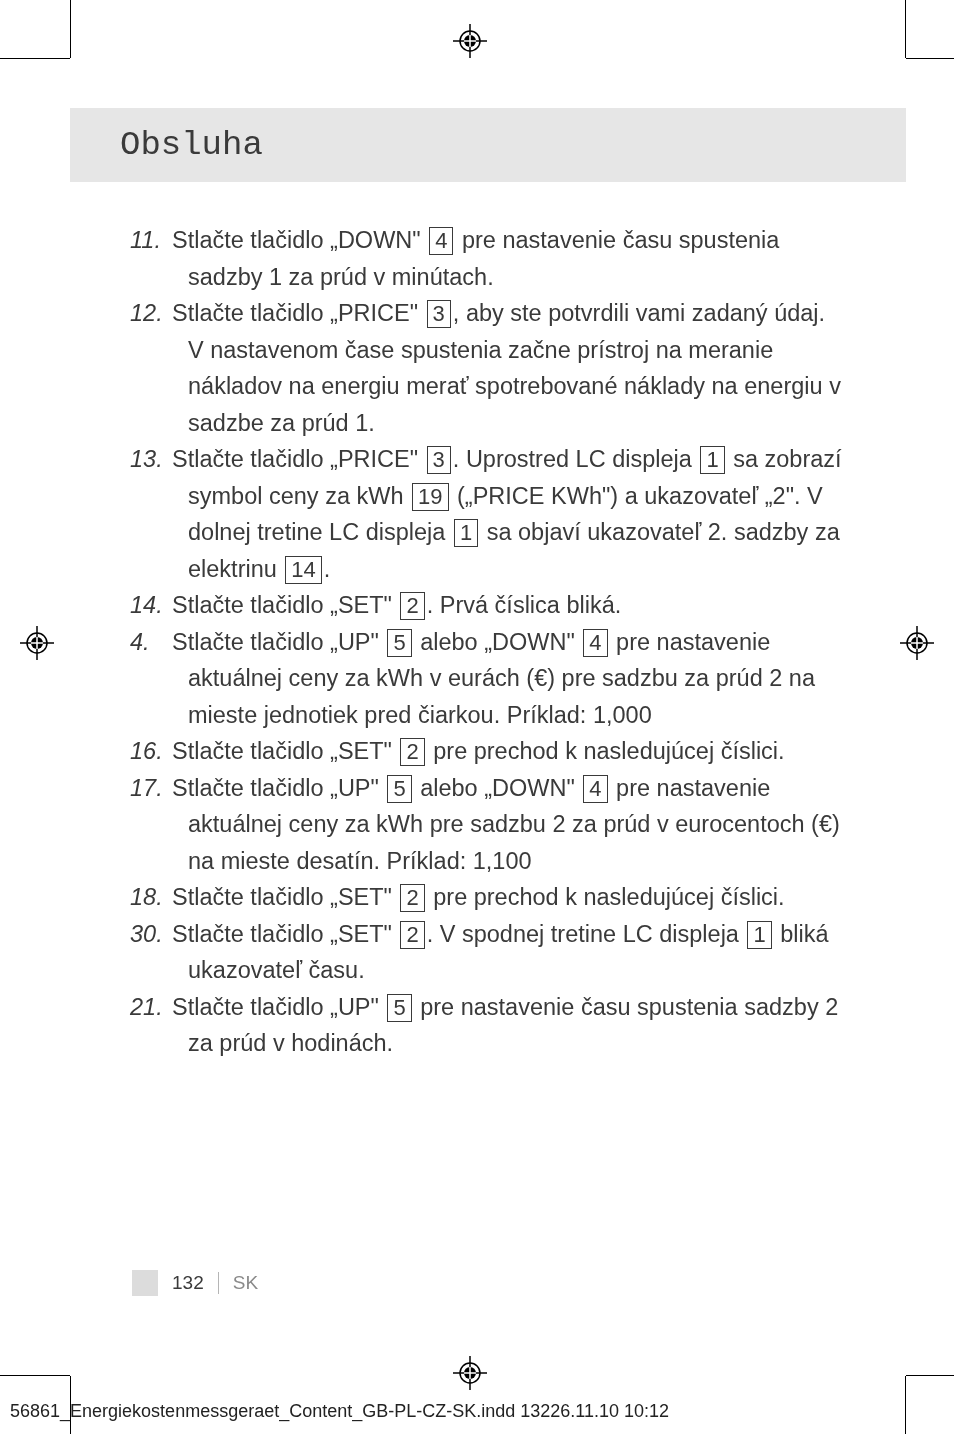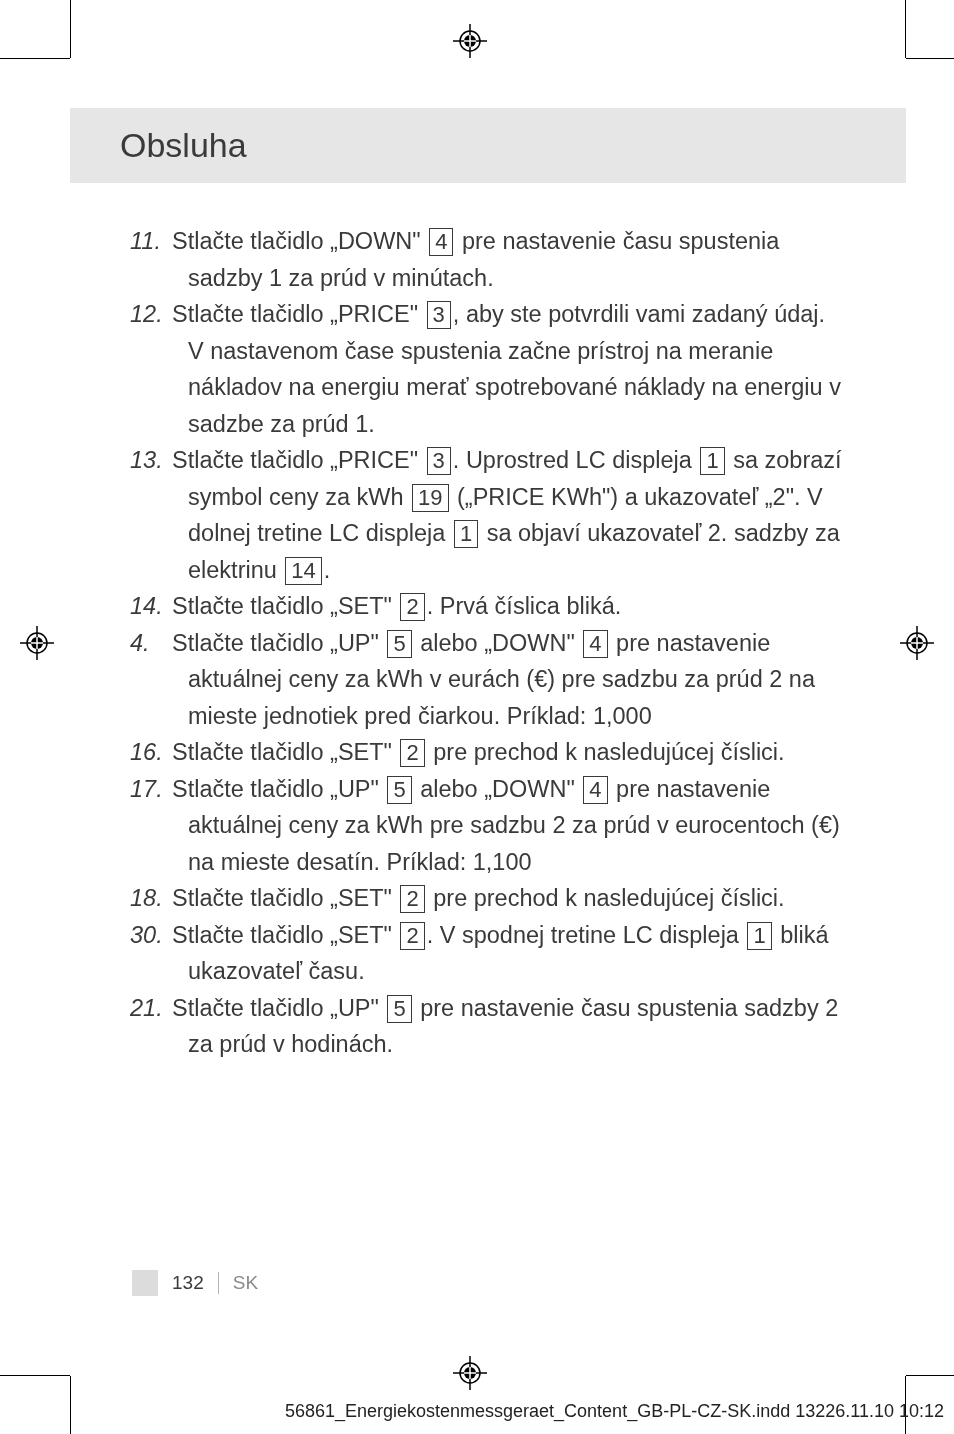--- a/index.html
+++ b/index.html
@@ -30,20 +30,21 @@
   .reg-bottom { bottom: 44px; left: 453px; }
 
   .page {
     position: absolute;
     top: 58px; left: 70px; right: 48px; bottom: 58px;
   }
   .title-bar {
     background: #e6e6e6;
     padding: 18px 0 18px 50px;
     margin-top: 50px;
+    font-family: Liberation Mono, monospace;
   }
   .title-bar h1 {
     font-size: 34px;
     font-weight: 300;
     color: #3a3a3a;
   }
   .content {
     padding: 40px 60px 0 60px;
     font-size: 23.5px;
     line-height: 36.5px;
@@ -78,21 +79,21 @@
   .footer .sep { width: 1px; height: 22px; background: #b5b5b5; }
   .footer .lang { color: #8a8a8a; }
   .indd-line {
     position: absolute;
     bottom: 12px;
     left: 0; right: 0;
     padding: 0 10px;
     font-size: 18px;
     color: #222;
     display: flex;
-    justify-content: flex-end;
+    justify-content: flex-start;
   }
 </style>
 </head>
 <body>
 
 <div class="crop-line tl-h"></div>
 <div class="crop-line tl-v"></div>
 <div class="crop-line tr-h"></div>
 <div class="crop-line tr-v"></div>
 <div class="crop-line bl-h"></div>

